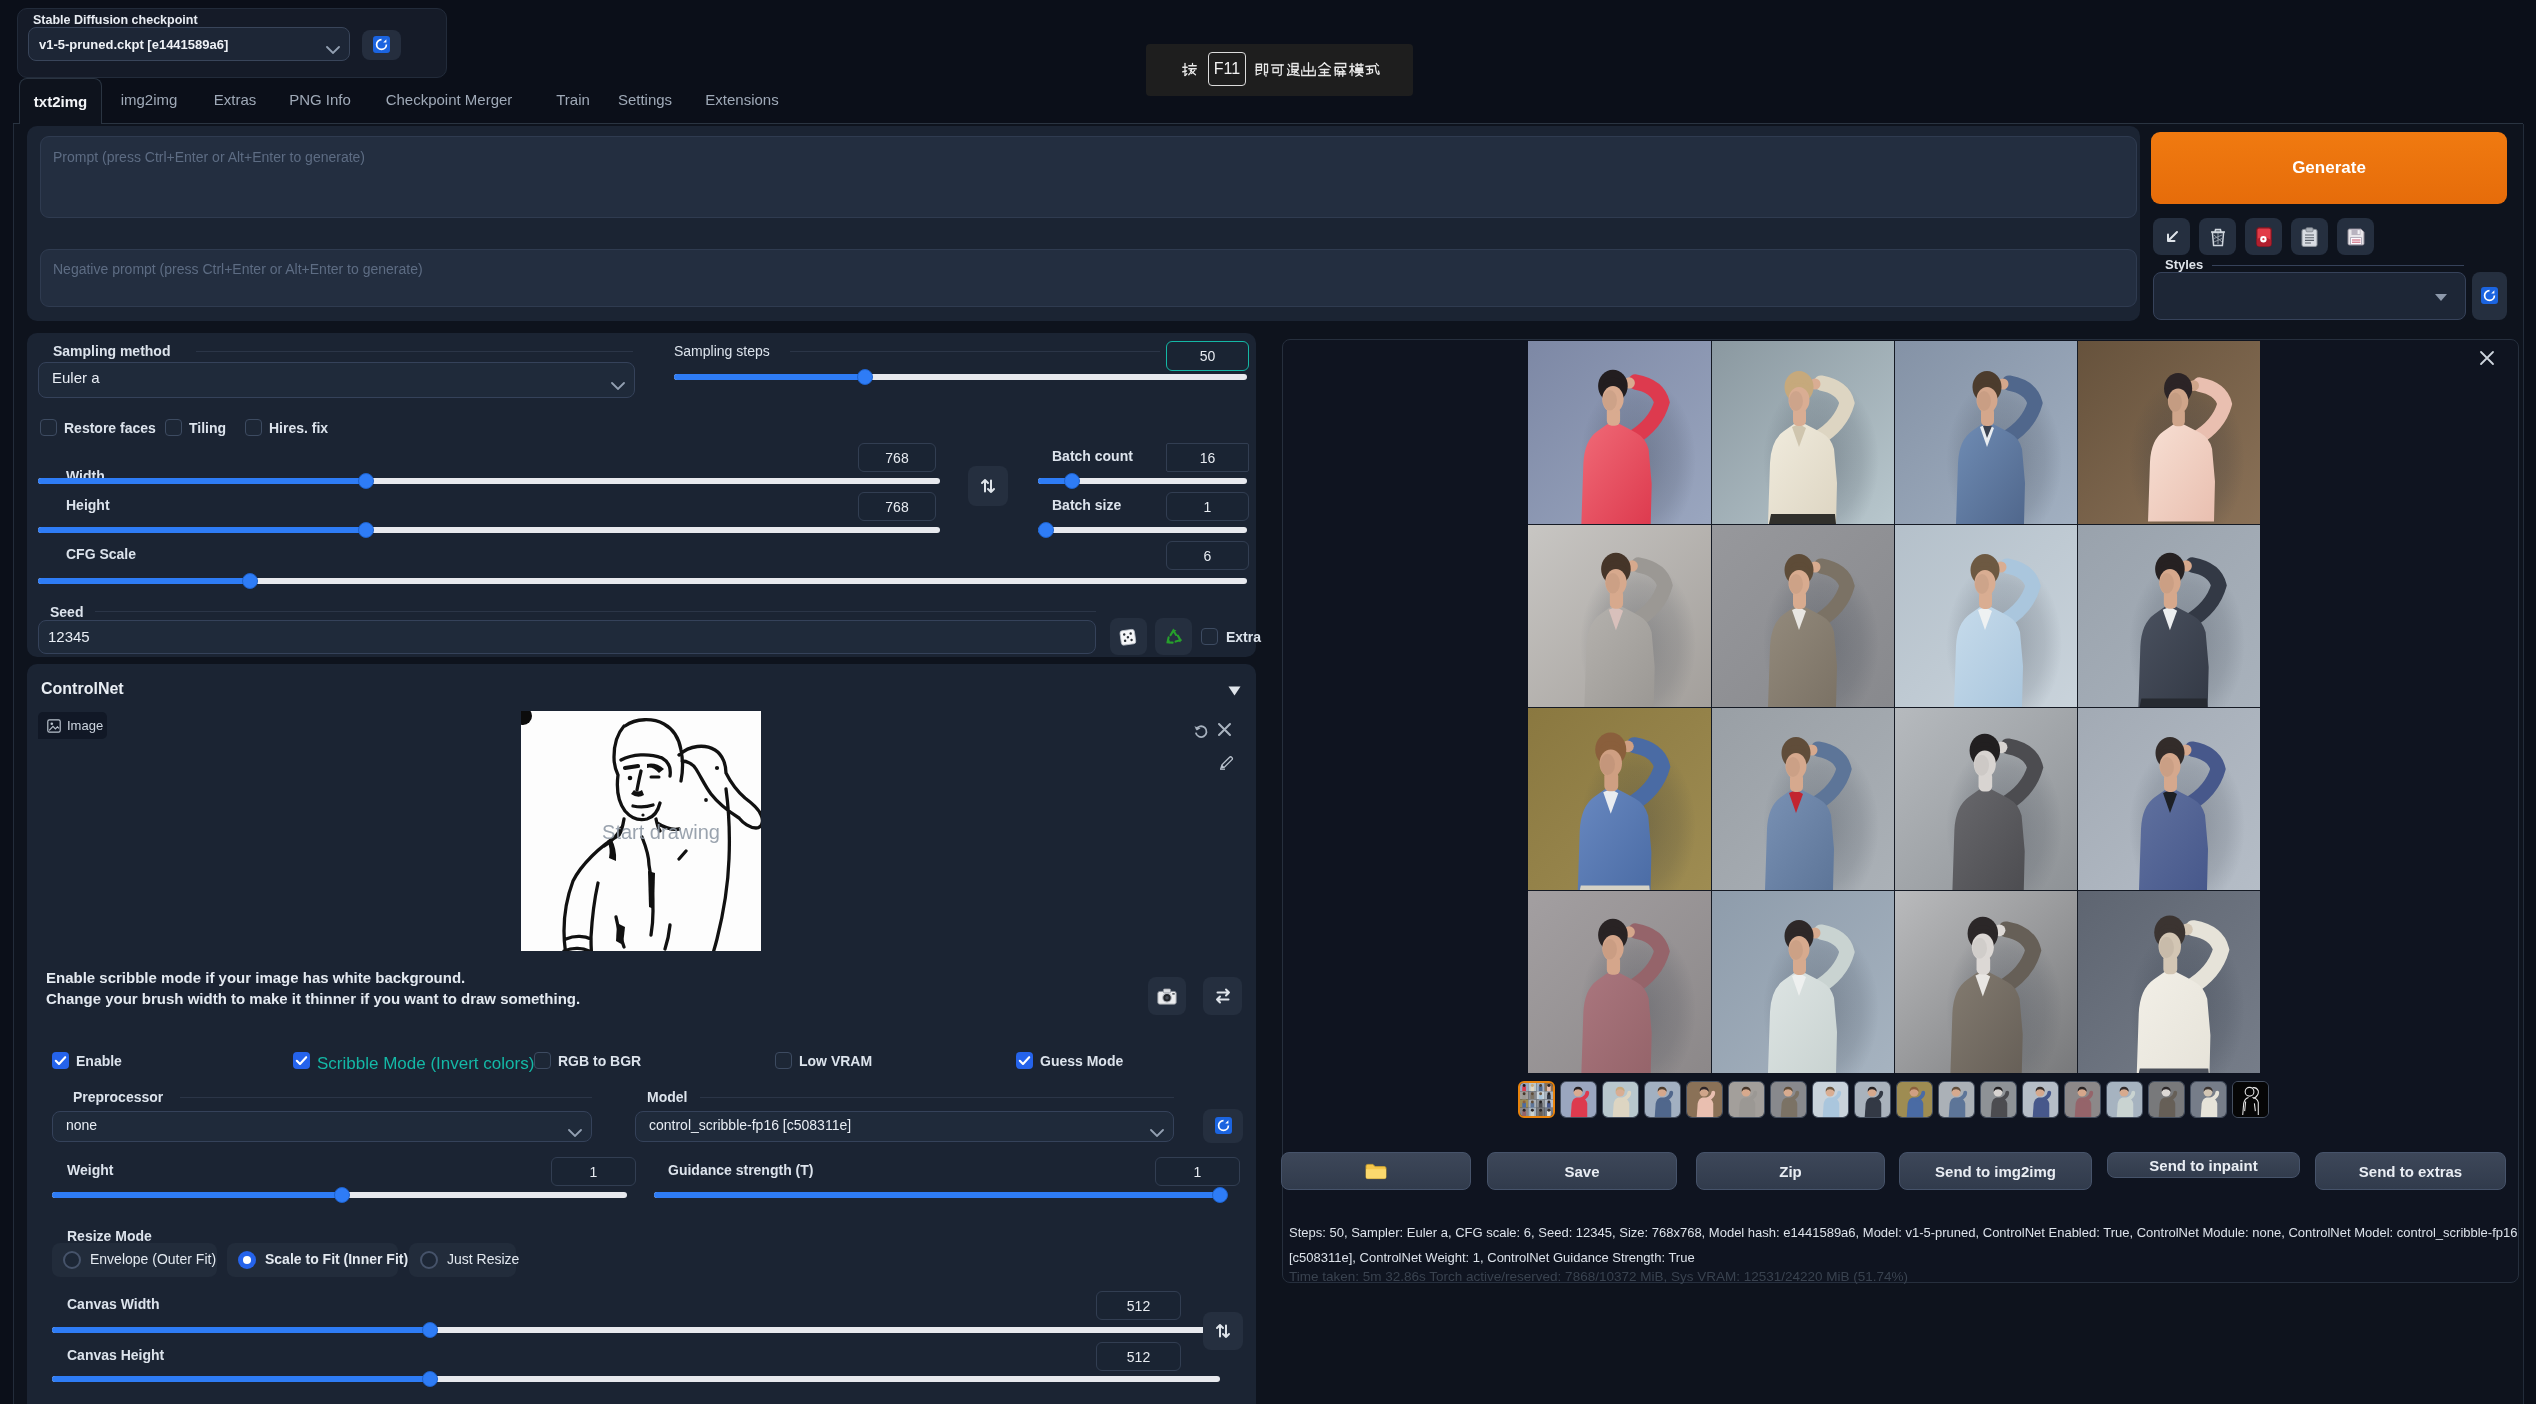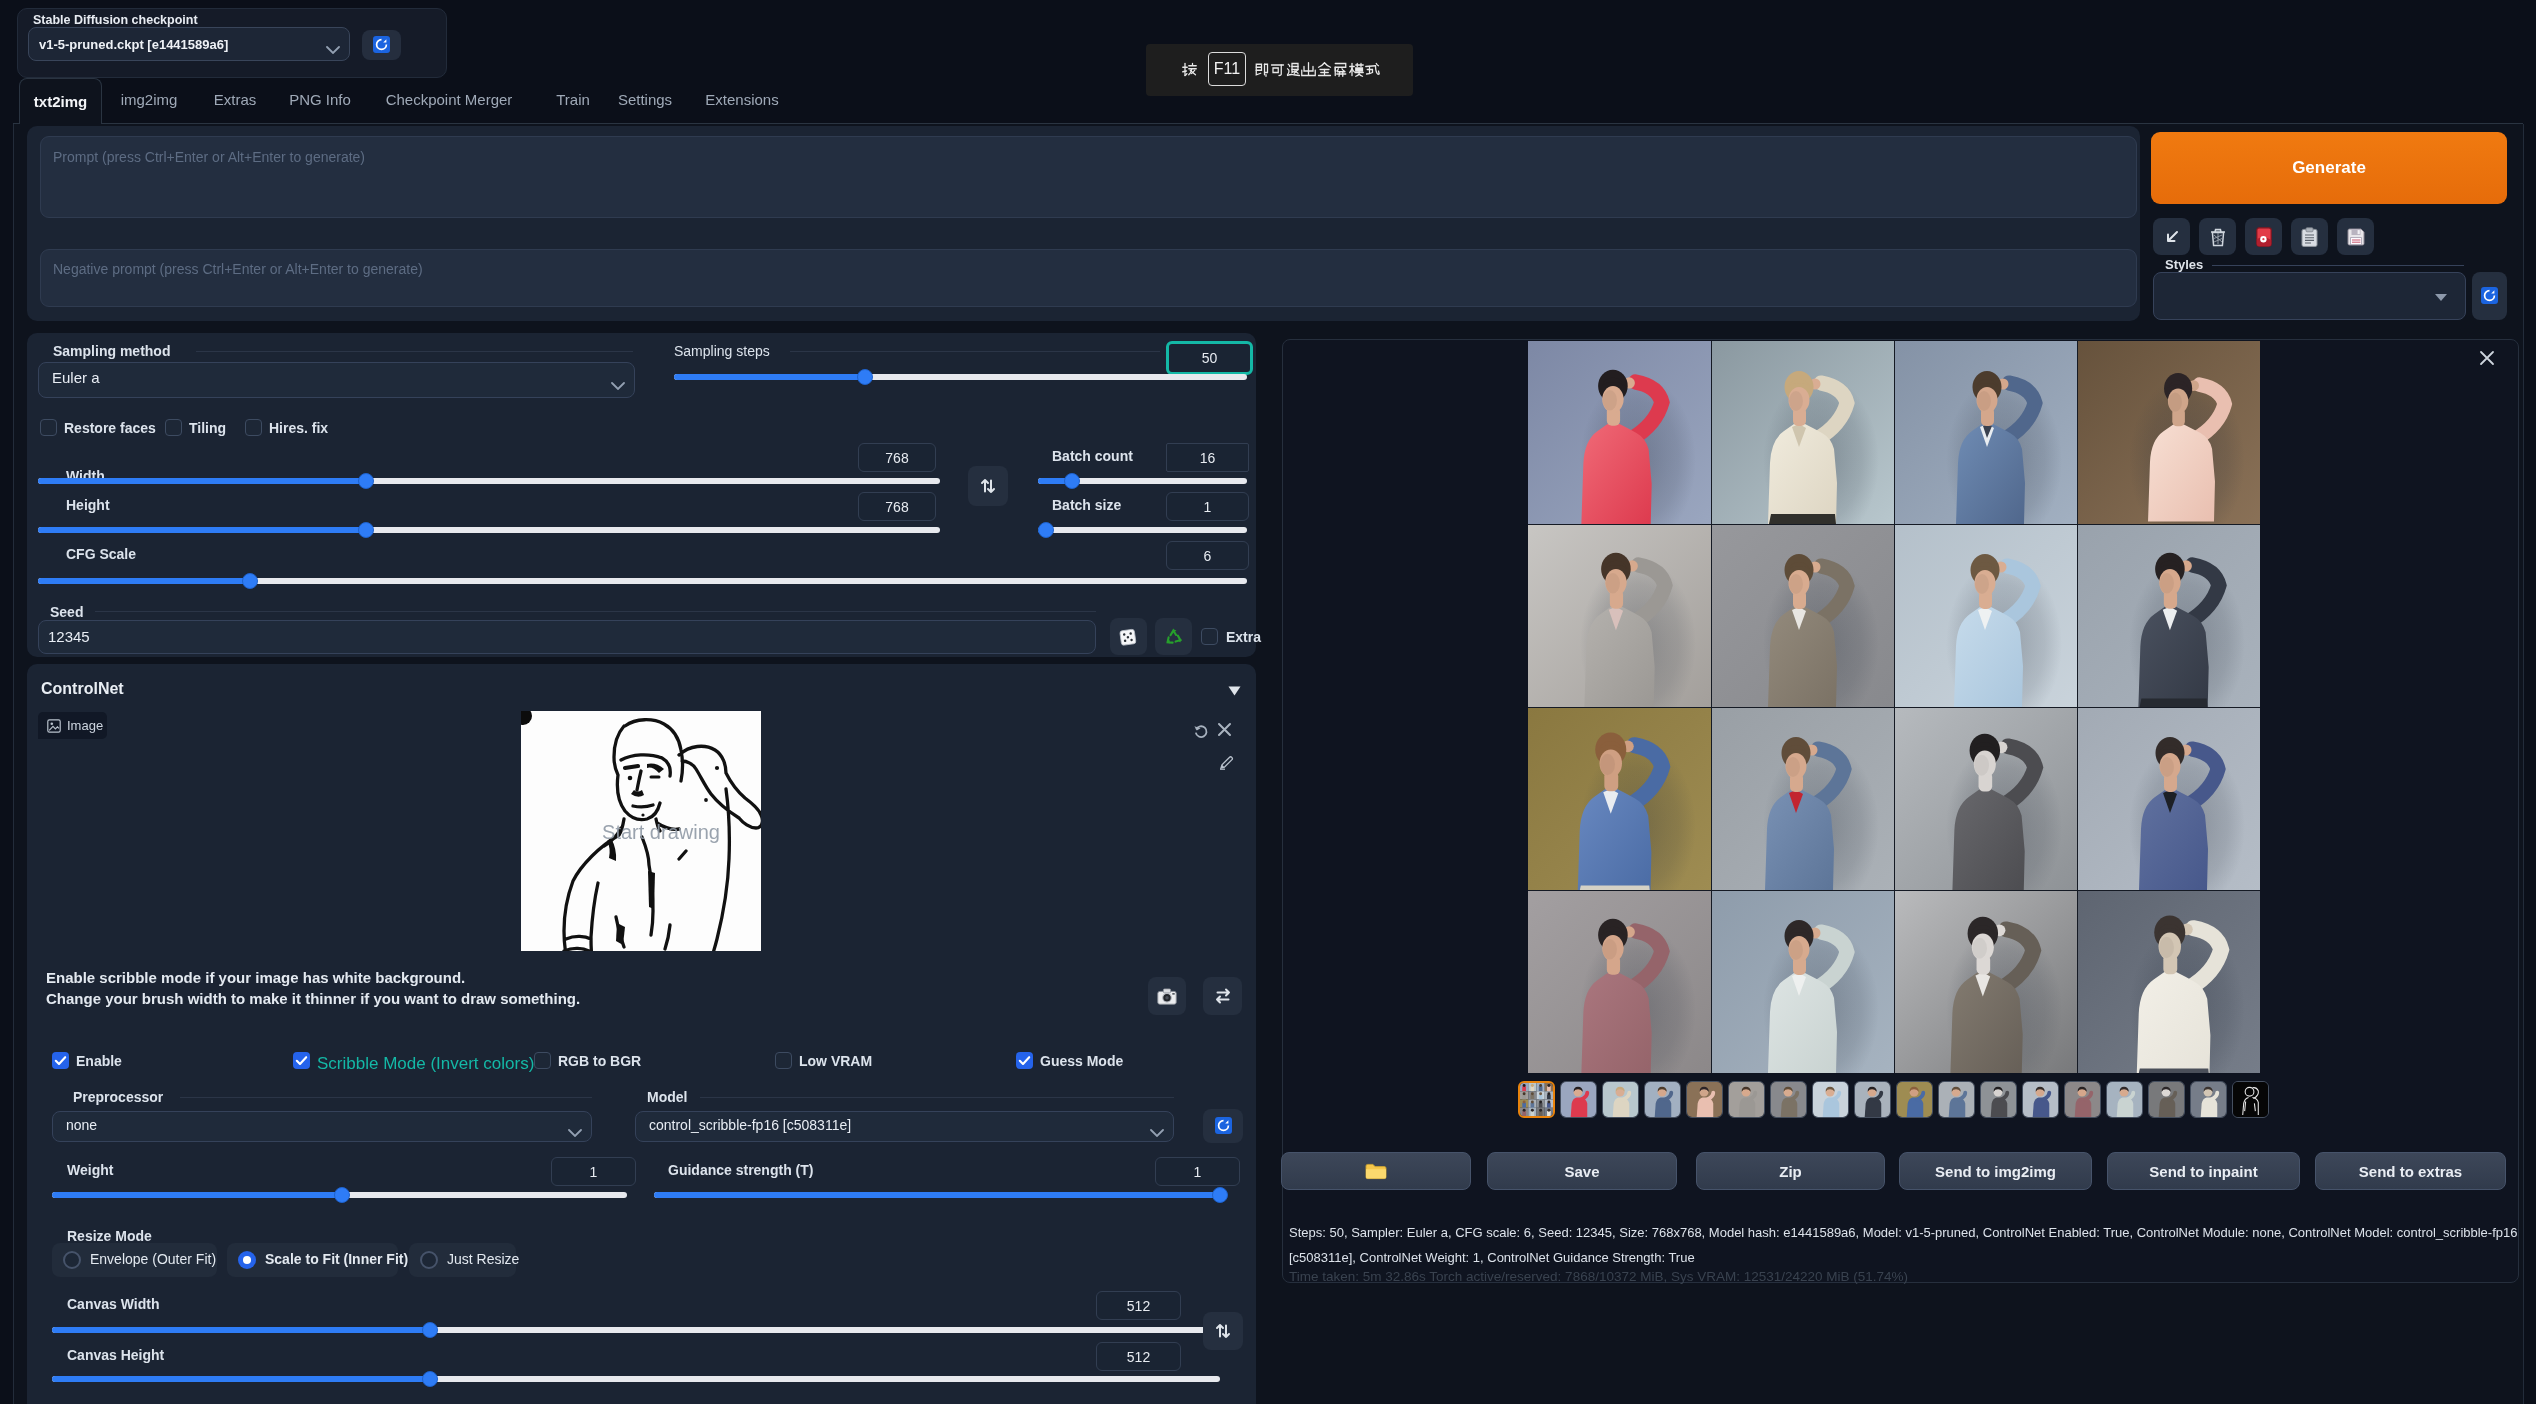--- a/index.html
+++ b/index.html
@@ -157,21 +157,21 @@
 <div style="position:absolute;left:27px;top:333px;width:1229px;height:324px;background:#1b2433;border-radius:10px;"></div>
 <div style="position:absolute;left:53px;top:343px;font-size:14px;color:#dce3ec;font-weight:600;white-space:nowrap;line-height:1.25;">Sampling method</div>
 <div style="position:absolute;left:196px;top:351px;width:437px;height:1px;background:#2b3547;"></div>
 <div style="position:absolute;left:674px;top:343px;font-size:14px;color:#dce3ec;font-weight:400;white-space:nowrap;line-height:1.25;">Sampling steps</div>
 <div style="position:absolute;left:790px;top:351px;width:370px;height:1px;background:#2b3547;"></div>
 <div style="position:absolute;left:38px;top:362px;width:597px;height:36px;background:#1f2a3a;border:1px solid #35425a;border-radius:8px;box-sizing:border-box;"></div>
 <div style="position:absolute;left:52px;top:369.2px;font-size:15px;color:#e8edf4;font-weight:400;white-space:nowrap;">Euler a</div>
 <div style="position:absolute;left:611px;top:376px;"><svg width="14" height="8" viewBox="0 0 14 8">
       <path d="M1,1 L7,7 L13,1" fill="none" stroke="#93a0b2" stroke-width="1.8" stroke-linecap="round"></path>
     </svg></div>
-<div style="position:absolute;left:1166px;top:341px;width:81px;height:28px;background:#1a2433;border:3px solid #14b8a6;border-radius:6px;color:#e7ebf1;font-size:14px;display:flex;align-items:center;justify-content:center;">50</div>
+<div style="position:absolute;left:1166px;top:341px;width:81px;height:28px;background:#1a2433;border:1px solid #14b8a6;border-radius:6px;color:#e7ebf1;font-size:14px;display:flex;align-items:center;justify-content:center;">50</div>
 <div style="position:absolute;left:674px;top:374px;width:573px;height:6px;background:#e7e9ee;border-radius:3px;"></div>
 <div style="position:absolute;left:674px;top:374px;width:191px;height:6px;background:#2e7cf6;border-radius:3px;"></div>
 <div style="position:absolute;left:857px;top:369px;width:16px;height:16px;background:#2e7cf6;border-radius:50%;border:1px solid #1e62cc;box-sizing:border-box;"></div>
 <div style="position:absolute;left:40px;top:419px;width:17px;height:17px;background:#1d2736;border:1px solid #3d4b61;border-radius:4px;box-sizing:border-box;"></div>
 <div style="position:absolute;left:64px;top:420px;font-size:14px;color:#dce3ec;font-weight:700;white-space:nowrap;line-height:1.25;">Restore faces</div>
 <div style="position:absolute;left:165px;top:419px;width:17px;height:17px;background:#1d2736;border:1px solid #3d4b61;border-radius:4px;box-sizing:border-box;"></div>
 <div style="position:absolute;left:189px;top:420px;font-size:14px;color:#dce3ec;font-weight:700;white-space:nowrap;line-height:1.25;">Tiling</div>
 <div style="position:absolute;left:245px;top:419px;width:17px;height:17px;background:#1d2736;border:1px solid #3d4b61;border-radius:4px;box-sizing:border-box;"></div>
 <div style="position:absolute;left:269px;top:420px;font-size:14px;color:#dce3ec;font-weight:700;white-space:nowrap;line-height:1.25;">Hires. fix</div>
 <div style="position:absolute;left:66px;top:448px;font-size:14px;color:#dce3ec;font-weight:600;white-space:nowrap;line-height:1.25;margin-top:20px;">Width</div>
@@ -1075,20 +1075,20 @@
   </div>
 <div style="position:absolute;left:1487px;top:1152px;width:190px;height:38px;background:linear-gradient(#3d4759,#313b4c);border-radius:8px;display:flex;align-items:center;justify-content:center;border:1px solid #46536a;box-sizing:border-box;">
     <span style="color:#e9edf3;font-weight:700;font-size:15px;">Save</span>
   </div>
 <div style="position:absolute;left:1696px;top:1152px;width:189px;height:38px;background:linear-gradient(#3d4759,#313b4c);border-radius:8px;display:flex;align-items:center;justify-content:center;border:1px solid #46536a;box-sizing:border-box;">
     <span style="color:#e9edf3;font-weight:700;font-size:15px;">Zip</span>
   </div>
 <div style="position:absolute;left:1899px;top:1152px;width:193px;height:38px;background:linear-gradient(#3d4759,#313b4c);border-radius:8px;display:flex;align-items:center;justify-content:center;border:1px solid #46536a;box-sizing:border-box;">
     <span style="color:#e9edf3;font-weight:700;font-size:15px;">Send to img2img</span>
   </div>
-<div style="position:absolute;left:2107px;top:1152px;width:193px;height:38px;background:linear-gradient(#3d4759,#313b4c);border-radius:8px;display:flex;align-items:center;justify-content:center;border:1px solid #46536a;box-sizing:border-box;">
+<div style="position:absolute;left:2107px;top:1152px;width:193px;height:26px;background:linear-gradient(#3d4759,#313b4c);border-radius:8px;display:flex;align-items:center;justify-content:center;border:1px solid #46536a;box-sizing:border-box;">
     <span style="color:#e9edf3;font-weight:700;font-size:15px;">Send to inpaint</span>
   </div>
 <div style="position:absolute;left:2315px;top:1152px;width:191px;height:38px;background:linear-gradient(#3d4759,#313b4c);border-radius:8px;display:flex;align-items:center;justify-content:center;border:1px solid #46536a;box-sizing:border-box;">
     <span style="color:#e9edf3;font-weight:700;font-size:15px;">Send to extras</span>
   </div>
 <div style="position:absolute;left:1289px;top:1225px;font-size:13px;color:#dce2ea;font-weight:400;white-space:nowrap;line-height:1.25;">Steps: 50, Sampler: Euler a, CFG scale: 6, Seed: 12345, Size: 768x768, Model hash: e1441589a6, Model: v1-5-pruned, ControlNet Enabled: True, ControlNet Module: none, ControlNet Model: control_scribble-fp16</div>
 <div style="position:absolute;left:1289px;top:1250px;font-size:13px;color:#dce2ea;font-weight:400;white-space:nowrap;line-height:1.25;">[c508311e], ControlNet Weight: 1, ControlNet Guidance Strength: True</div>
 <div style="position:absolute;left:1289px;top:1269px;font-size:13.5px;color:#39424f;font-weight:400;white-space:nowrap;line-height:1.25;">Time taken: 5m 32.86s Torch active/reserved: 7868/10372 MiB, Sys VRAM: 12531/24220 MiB (51.74%)</div>
 </body></html>

